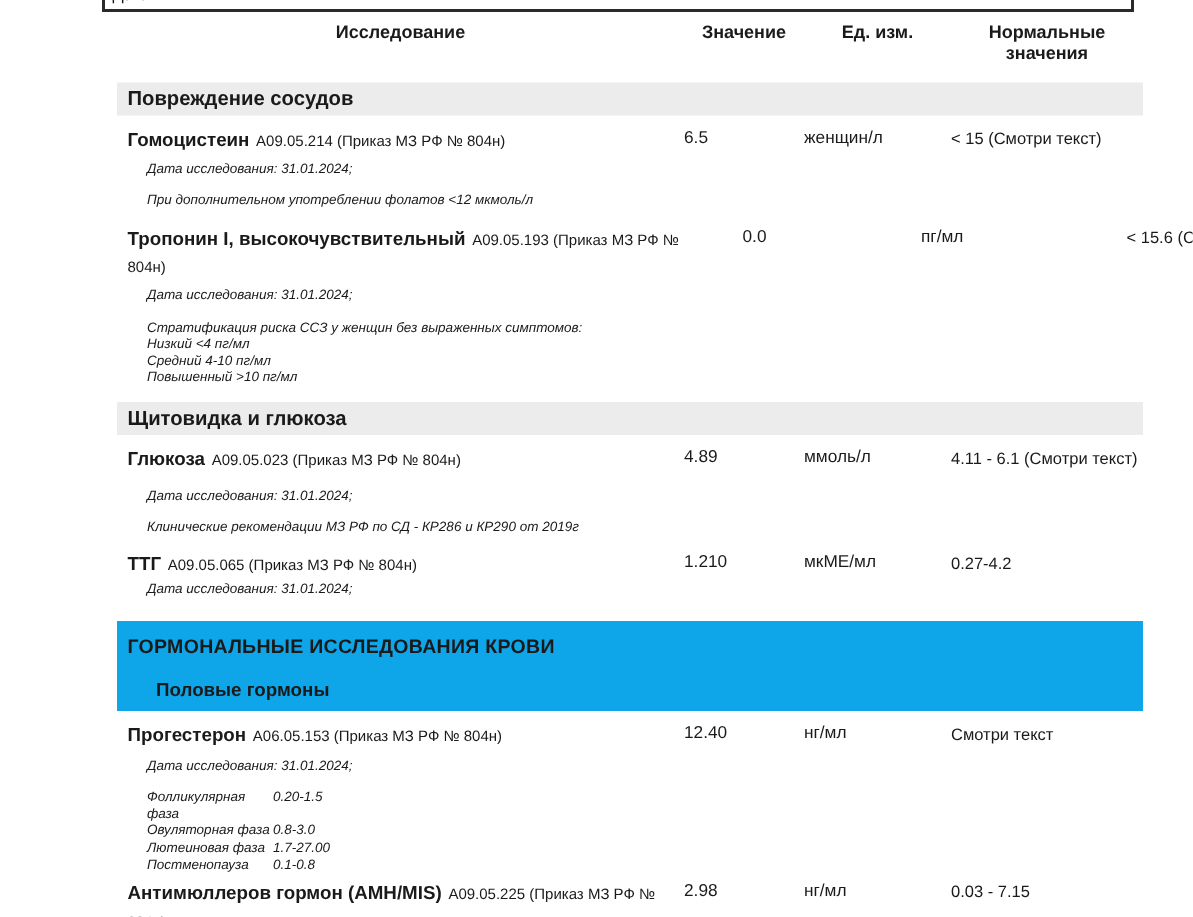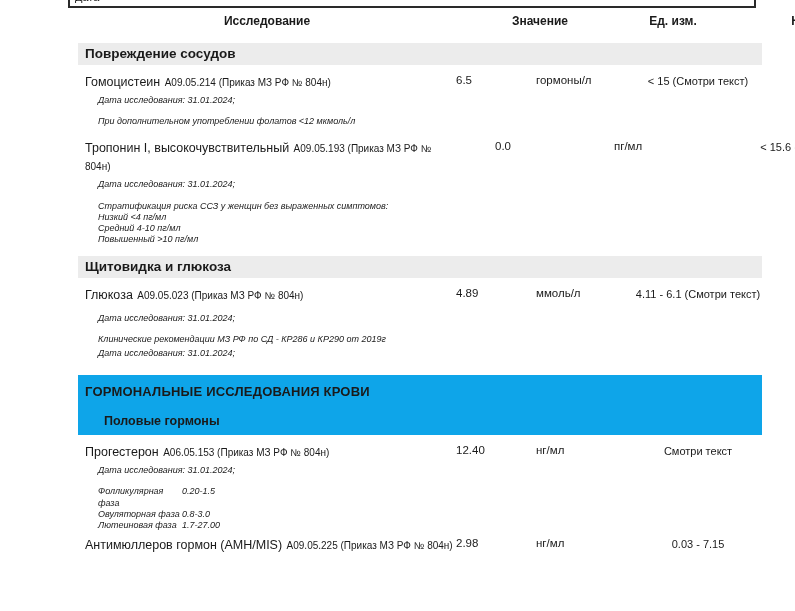--- a/index.html
+++ b/index.html
@@ -8,35 +8,35 @@
     font-family:"Liberation Sans",sans-serif;color:#1a1a1a;
     -webkit-font-smoothing:antialiased;
   }
   .topbox{
     position:relative;margin-left:68px;width:688px;height:8px;
     border:2px solid #2a2a2a;border-top:none;overflow:hidden;box-sizing:border-box;
   }
   .topbox .frag{position:absolute;top:-9px;left:5px;font-size:11px;color:#1a1a1a;}
   .content{margin-left:78px;width:684px;}
   .grid{display:grid;grid-template-columns:378px 80px 98px 128px;}
-  .hdr{margin-top:6px;font-weight:bold;font-size:12px;line-height:1.2;gap:44px;}
+  .hdr{margin-top:6px;font-weight:bold;font-size:12px;line-height:1.2;}
   .hdr > div{text-align:center;}
   .bar{
-    background:#ececec;padding:3px 0 4px 7px;
+    background:#ececec;margin-top:12px;padding:3px 0 4px 7px;
     font-weight:bold;font-size:13.5px;
   }
   .bigblock{background:#0ea5e9;margin-top:16px;padding:9px 0 7px 7px;}
   .bigblock .g1{font-weight:bold;font-size:13px;letter-spacing:.2px;}
   .bigblock .g2{font-weight:bold;font-size:12.5px;margin-top:15px;padding-left:19px;}
   .row{margin-top:7px;}
   .namecell{padding-left:7px;line-height:1.15;}
-  .tname{font-weight:normal;font-size:12.5px;}
+  .tname{font-weight:bold;font-size:12.5px;}
   .tcode{font-size:10px;}
   .val,.unit{text-align:left;font-size:11.5px;padding-top:2px;}
-  .norm{text-align:center;font-size:11px;line-height:1.3;padding-top:2px;}
+  .norm{text-align:left;font-size:11px;line-height:1.3;padding-top:2px;}
   .note{font-style:italic;font-size:9px;margin-left:20px;line-height:1.25;}
   .date{margin-top:5px;}
   .extra{margin-top:10px;}
   .phases{margin-top:10px;}
   .phase-row{display:flex;}
   .phase-label{width:84px;flex:0 0 84px;}
 </style>
 </head>
 <body>
 
@@ -54,21 +54,21 @@
   </div>
 
   <div class="bar">Повреждение сосудов</div>
 
   <div class="grid row">
     <div class="namecell">
       <span class="tname">Гомоцистеин</span>
       <span class="tcode">А09.05.214 (Приказ МЗ РФ № 804н)</span>
     </div>
     <div class="val">6.5</div>
-    <div class="unit">гормоны/л</div>
+    <div class="unit">женщин/л</div>
     <div class="norm">&lt; 15 (Смотри текст)</div>
   </div>
   <div class="note date">Дата исследования: 31.01.2024;</div>
   <div class="note extra">При дополнительном употреблении фолатов &lt;12 мкмоль/л</div>
 
   <div class="grid row" style="margin-top:10px;gap:39px;">
     <div class="namecell">
       <span class="tname">Тропонин I, высокочувствительный</span>
       <span class="tcode">А09.05.193 (Приказ МЗ РФ № 804н)</span>
     </div>
@@ -91,20 +91,29 @@
       <span class="tname">Глюкоза</span>
       <span class="tcode">А09.05.023 (Приказ МЗ РФ № 804н)</span>
     </div>
     <div class="val">4.89</div>
     <div class="unit">ммоль/л</div>
     <div class="norm">4.11 - 6.1 (Смотри текст)</div>
   </div>
   <div class="note date" style="margin-top:10px;">Дата исследования: 31.01.2024;</div>
   <div class="note extra">Клинические рекомендации МЗ РФ по СД - КР286 и КР290 от 2019г</div>
 
+  <div class="grid row" style="margin-top:9px;">
+    <div class="namecell">
+      <span class="tname">ТТГ</span>
+      <span class="tcode">А09.05.065 (Приказ МЗ РФ № 804н)</span>
+    </div>
+    <div class="val">1.210</div>
+    <div class="unit">мкМЕ/мл</div>
+    <div class="norm">0.27-4.2</div>
+  </div>
   <div class="note date" style="margin-top:2px;">Дата исследования: 31.01.2024;</div>
 
   <div class="bigblock">
     <div class="g1">ГОРМОНАЛЬНЫЕ ИССЛЕДОВАНИЯ КРОВИ</div>
     <div class="g2">Половые гормоны</div>
   </div>
 
   <div class="grid row">
     <div class="namecell">
       <span class="tname">Прогестерон</span>
@@ -121,20 +130,24 @@
       <span>0.20-1.5</span>
     </div>
     <div class="phase-row">
       <span class="phase-label">Овуляторная фаза</span>
       <span>0.8-3.0</span>
     </div>
     <div class="phase-row">
       <span class="phase-label">Лютеиновая фаза</span>
       <span>1.7-27.00</span>
     </div>
+    <div class="phase-row">
+      <span class="phase-label">Постменопауза</span>
+      <span>0.1-0.8</span>
+    </div>
   </div>
 
   <div class="grid row" style="margin-top:4px;">
     <div class="namecell">
       <span class="tname">Антимюллеров гормон (AMH/MIS)</span>
       <span class="tcode">А09.05.225 (Приказ МЗ РФ № 804н)</span>
     </div>
     <div class="val">2.98</div>
     <div class="unit">нг/мл</div>
     <div class="norm">0.03 - 7.15</div>

